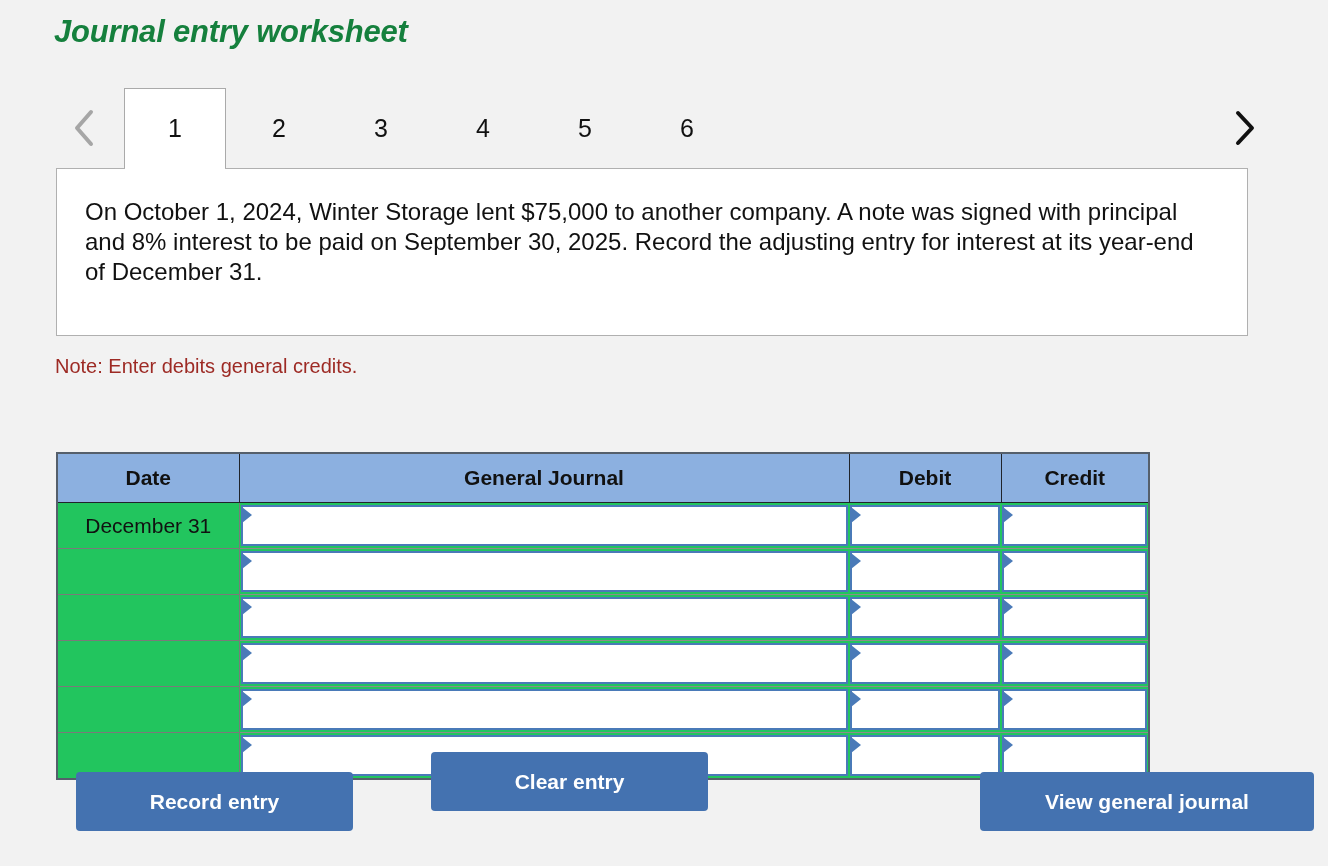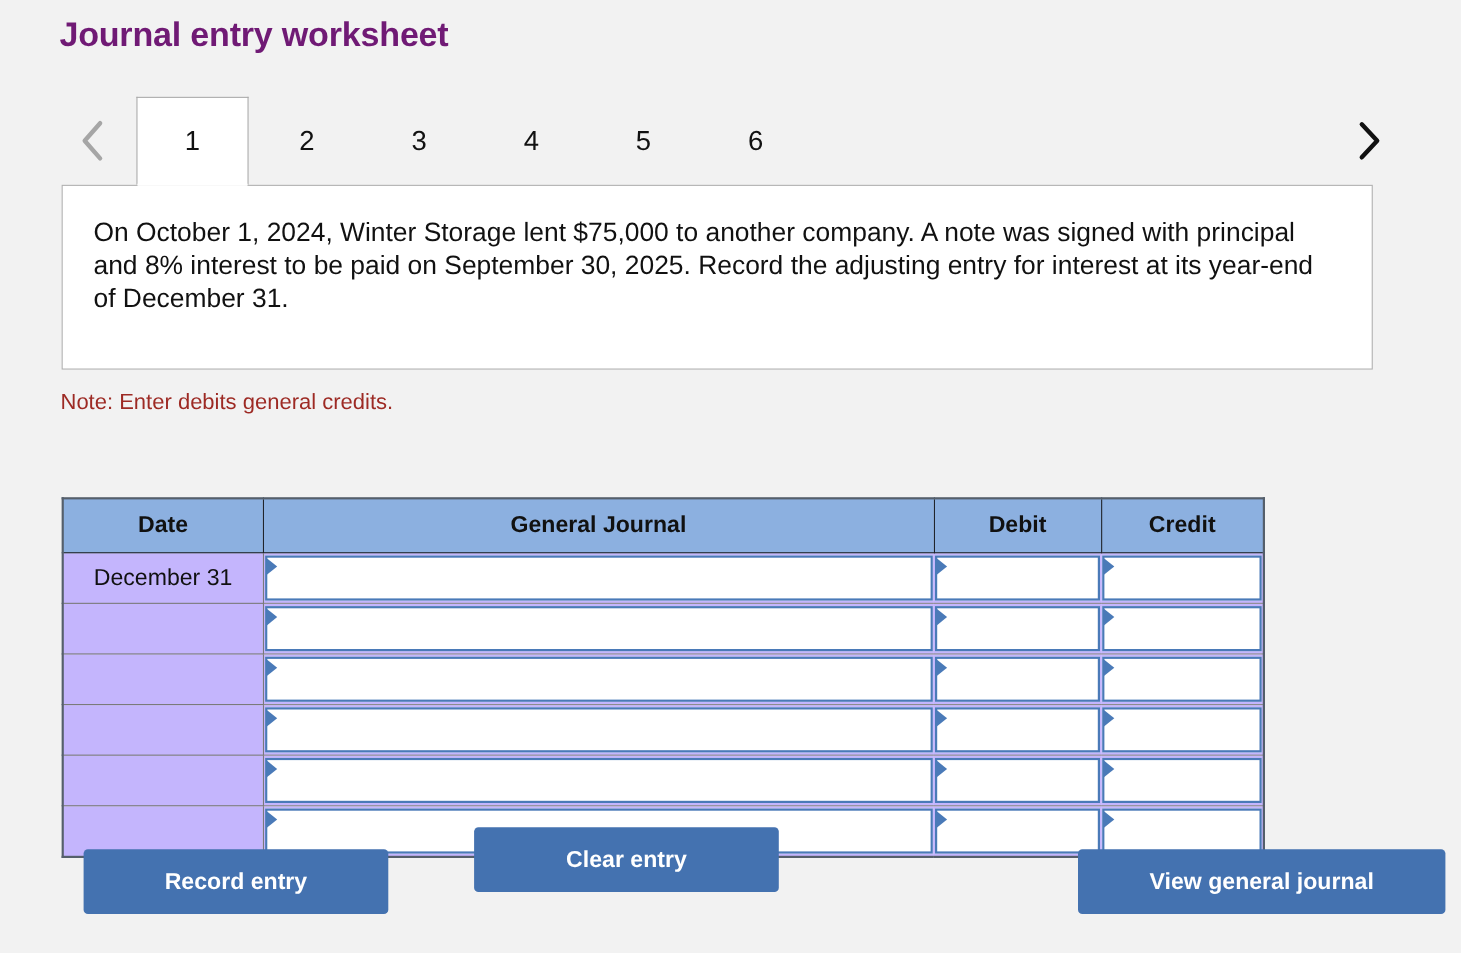--- a/index.html
+++ b/index.html
@@ -25,22 +25,23 @@
   }
 
   
   .title {
     position: absolute;
     left: 54px;
     top: 14px;
     font-size: 31px;
     font-weight: bold;
     letter-spacing: -0.2px;
-    color: #701a75;
+    color: #15803d;
     white-space: nowrap;
+    font-style: italic;
   }
 
   
   .tabstrip {
     position: absolute;
     left: 54px;
     top: 88px;
     width: 1220px;
     height: 82px;
   }
@@ -144,21 +145,21 @@
     font-weight: bold;
     color: #111111;
     height: 48px;
     padding: 0;
     text-align: center;
   }
   .jtable td {
     padding: 0;
     height: 45px;
     vertical-align: middle;
-    background: #c4b5fd;
+    background: #22c55e;
   }
   td.date-cell {
     border: 1px solid #7a7a7a;
     font-size: 21px;
     color: #111111;
     text-align: center;
     padding: 0 6px;
   }
   td.field-cell {
     border-top: 1px solid #8c8c8c;

